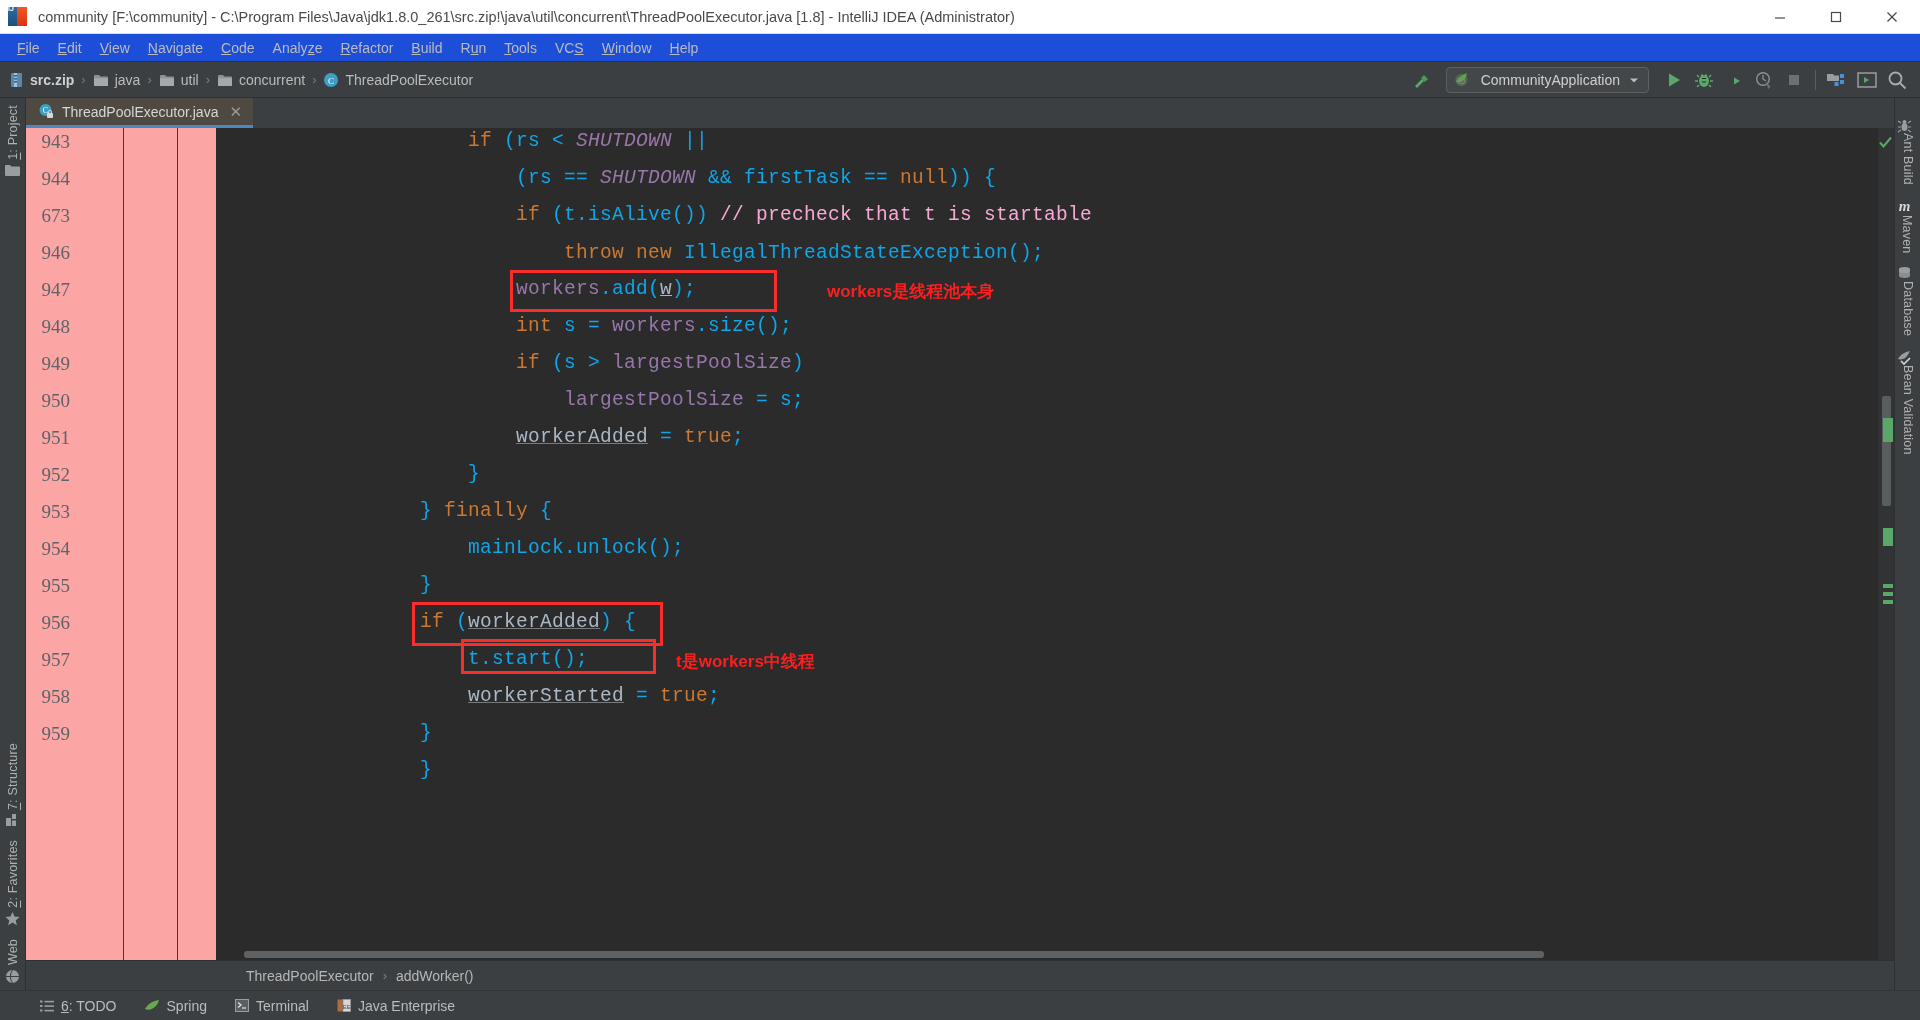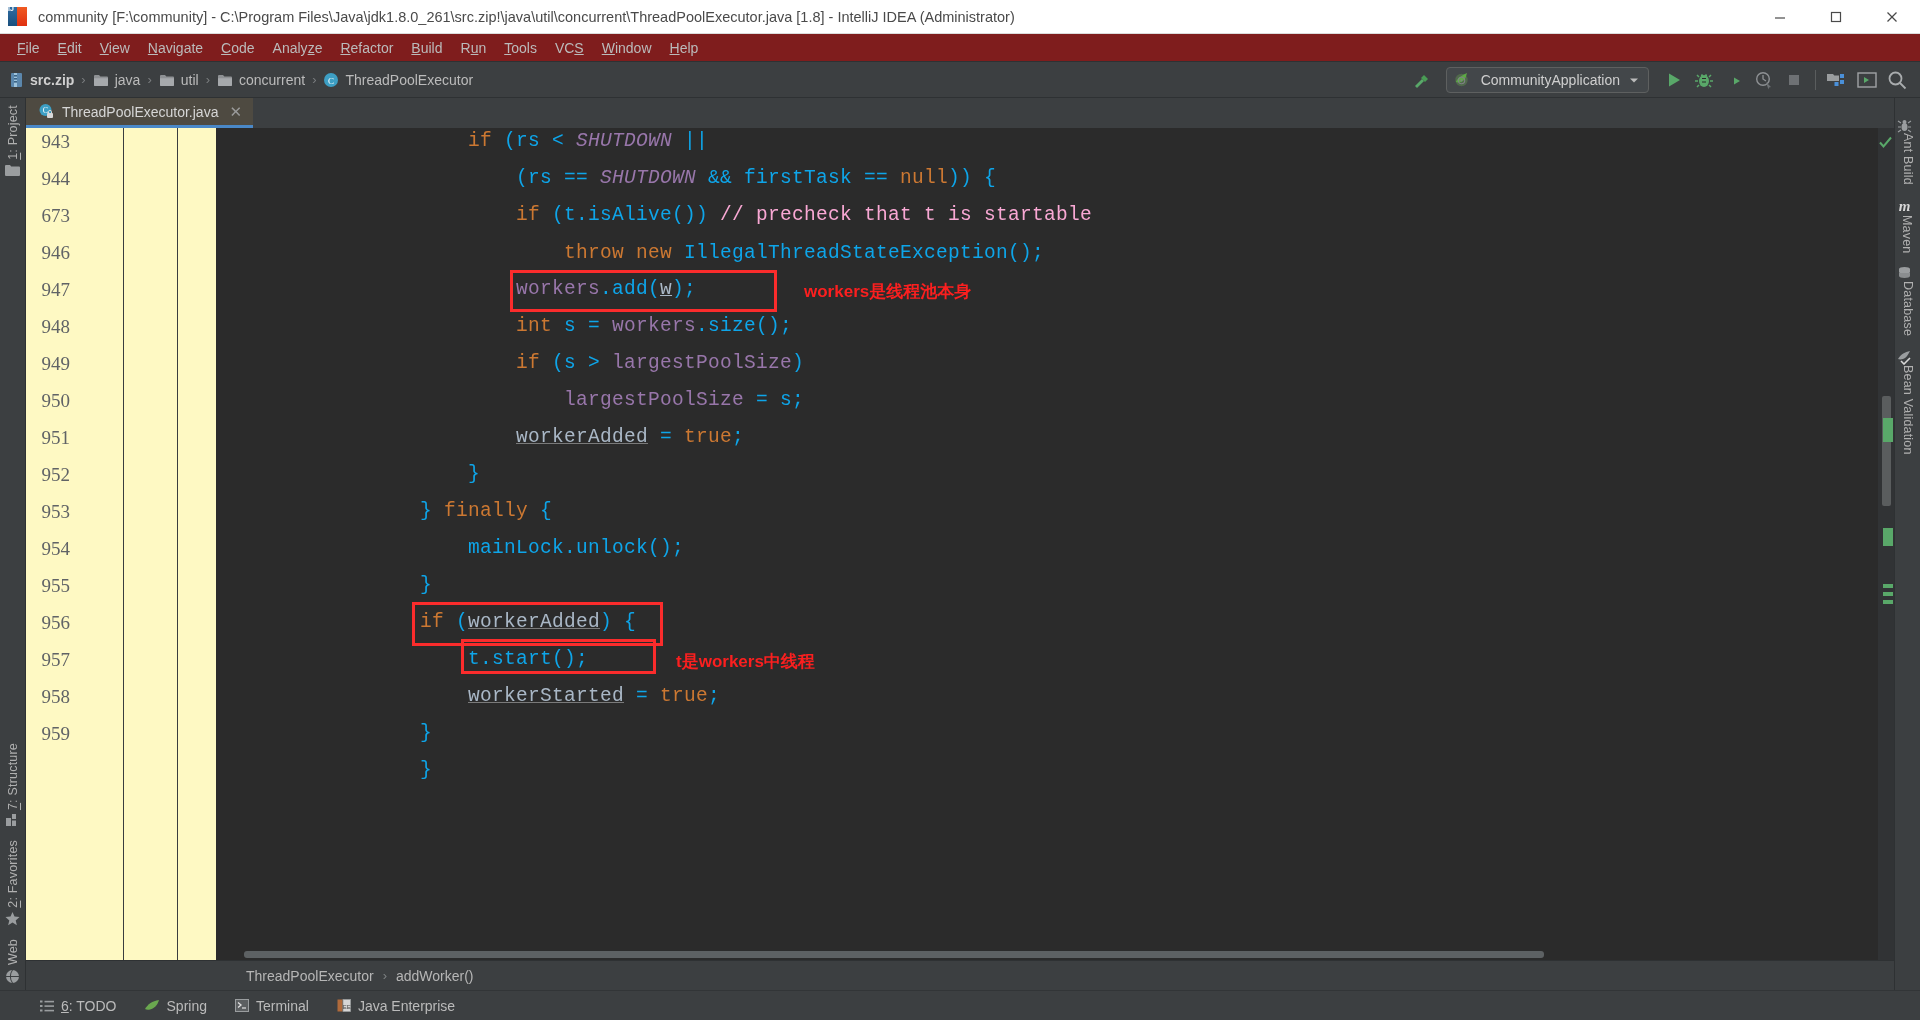--- a/index.html
+++ b/index.html
@@ -23,21 +23,21 @@
   .tb-icon .ijB { position:absolute; left:11px; top:3px; width:10px; height:19px; background:linear-gradient(180deg,#f05a22,#e03010); }
   .tb-icon .ijT { position:absolute; left:2px; top:1px; font-size:7px; color:#fff; font-weight:bold; z-index:3; letter-spacing:0px;}
   .tb-title { font-size:14.5px; color:#4a4a4a; white-space:nowrap; font-family:"Liberation Sans", sans-serif; }
   .tb-spacer { flex:1 1 auto; }
   .tb-btns { display:flex; height:34px; }
   .tb-btn { width:56px; height:34px; display:flex; align-items:center; justify-content:center; }
   .tb-btn svg { display:block; }
 
   
   .menubar {
-    height:28px; flex:0 0 28px; background:#7f1d1d; display:flex; align-items:center;
+    height:28px; flex:0 0 28px; background:#1d4ed8; display:flex; align-items:center;
     padding-left:8px; border-bottom:1px solid #2e3133;
   }
   .menu-item { padding:4px 9px; font-size:14px; color:#bbbbbb; white-space:nowrap; }
   .menu-item u { text-decoration:underline; }
 
   
   .navbar {
     height:36px; flex:0 0 36px; background:#3c3f41; display:flex; align-items:center;
     padding-left:10px; border-bottom:1px solid #2e3133;
   }
@@ -71,21 +71,21 @@
   .editor-col { flex:1 1 auto; display:flex; flex-direction:column; min-width:0; background:#2b2b2b; }
   .tabrow { height:30px; flex:0 0 30px; background:#3c3f41; display:flex; align-items:flex-end; }
   .etab {
     height:30px; background:#4e4a41; display:flex; align-items:center; padding:0 8px 0 12px;
     border-bottom:3px solid #4a88c7; position:relative;
   }
   .etab-label { font-size:14px; color:#d6d6d6; margin:0 8px 0 7px; white-space:nowrap; }
   .etab-close { color:#9a9a9a; font-size:15px; line-height:1; padding:0 3px; }
 
   .edit-wrap { flex:1 1 auto; display:flex; position:relative; min-height:0; background:#2b2b2b; }
-  .gutter { width:190px; flex:0 0 190px; background:#fef9c3; position:relative; }
+  .gutter { width:190px; flex:0 0 190px; background:#fca5a5; position:relative; }
   .gutter .lnum {
     position:absolute; right:146px; font-family:"Liberation Serif", serif;
     font-size:19px; color:#606366; text-align:right; width:60px;
   }
   .gutter .gsep1 { position:absolute; left:97px; top:0; bottom:0; width:1px; background:#3a3d3f; }
   .gutter .gsep2 { position:absolute; left:151px; top:0; bottom:0; width:1px; background:#3a3d3f; }
   .foldline { position:absolute; left:205px; top:0; bottom:0; width:1px; background:#585b5d; }
   .foldmark { position:absolute; left:195px; width:22px; height:16px; }
 
   .code { position:relative; flex:1 1 auto; overflow:hidden; background:#2b2b2b; }
@@ -461,21 +461,21 @@
           <div class="cline" style="top:483px;left:204px;"><span class="kw">if</span><span class="ident"> (</span><span class="und">workerAdded</span><span class="ident">) {</span></div>
           <div class="cline" style="top:520px;left:252px;"><span class="ident">t.start();</span></div>
           <div class="cline" style="top:557px;left:252px;"><span class="und">workerStarted</span><span class="ident"> = </span><span class="kw">true</span><span class="ident">;</span></div>
           <div class="cline" style="top:594px;left:204px;"><span class="ident">}</span></div>
           <div class="cline" style="top:631px;left:204px;"><span class="ident">}</span></div>
 
           <div class="redbox" style="left:294px;top:142px;width:267px;height:42px;"></div>
           <div class="redbox" style="left:196px;top:474px;width:251px;height:44px;"></div>
           <div class="redbox" style="left:245px;top:511px;width:195px;height:35px;"></div>
 
-          <div class="anno" style="left:588px;top:152px;">workers是线程池本身</div>
+          <div class="anno" style="left:611px;top:152px;">workers是线程池本身</div>
           <div class="anno" style="left:460px;top:522px;">t是workers中线程</div>
 
           <div class="hscroll" style="left:0;">
             <div class="hthumb" style="left:28px;width:1300px;"></div>
           </div>
         </div>
 
         <div class="markerstrip">
           <div class="checkmark">
             <svg width="13" height="13" viewBox="0 0 13 13">

